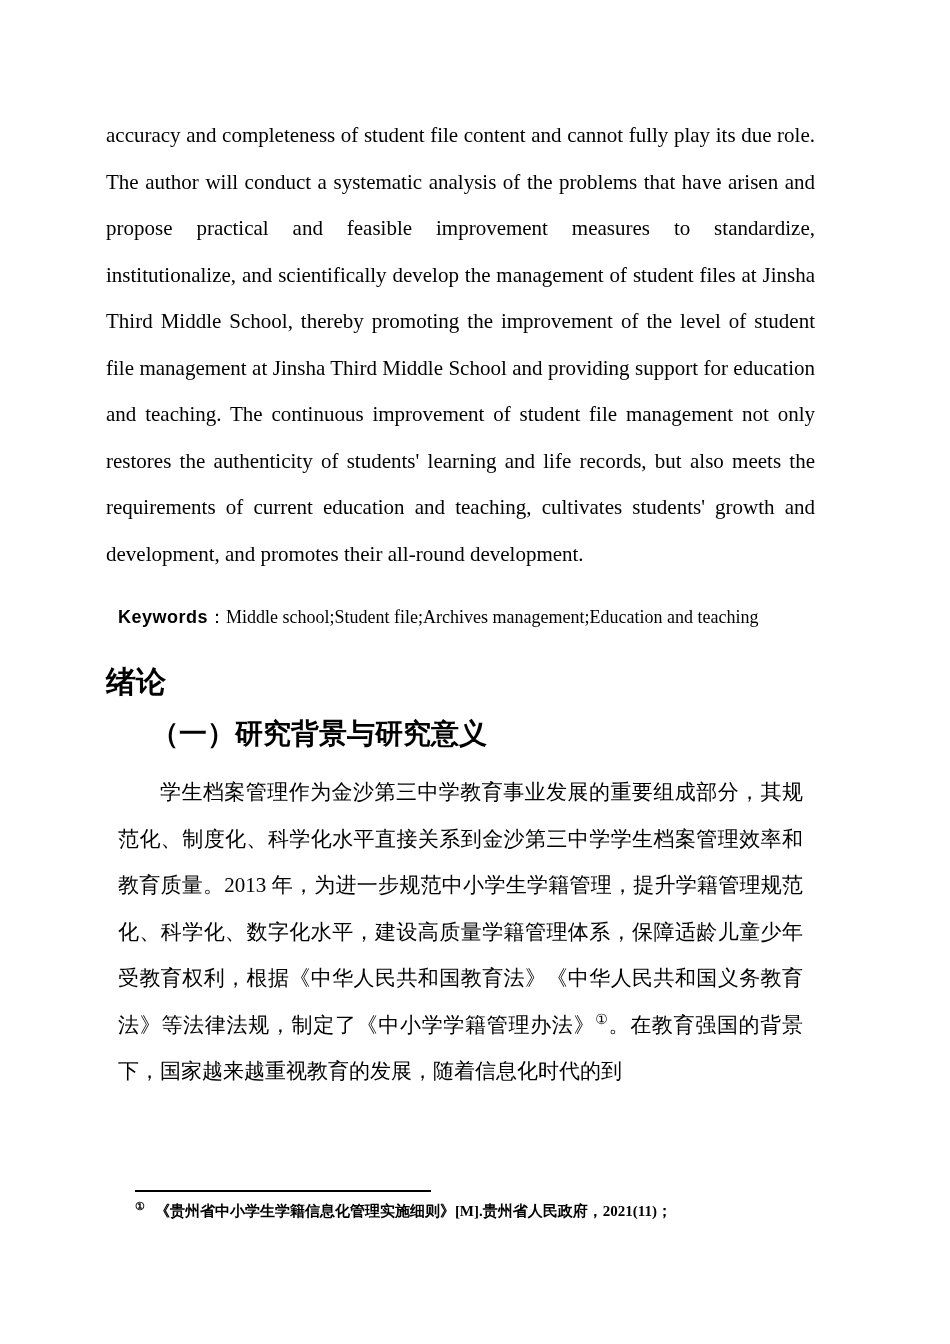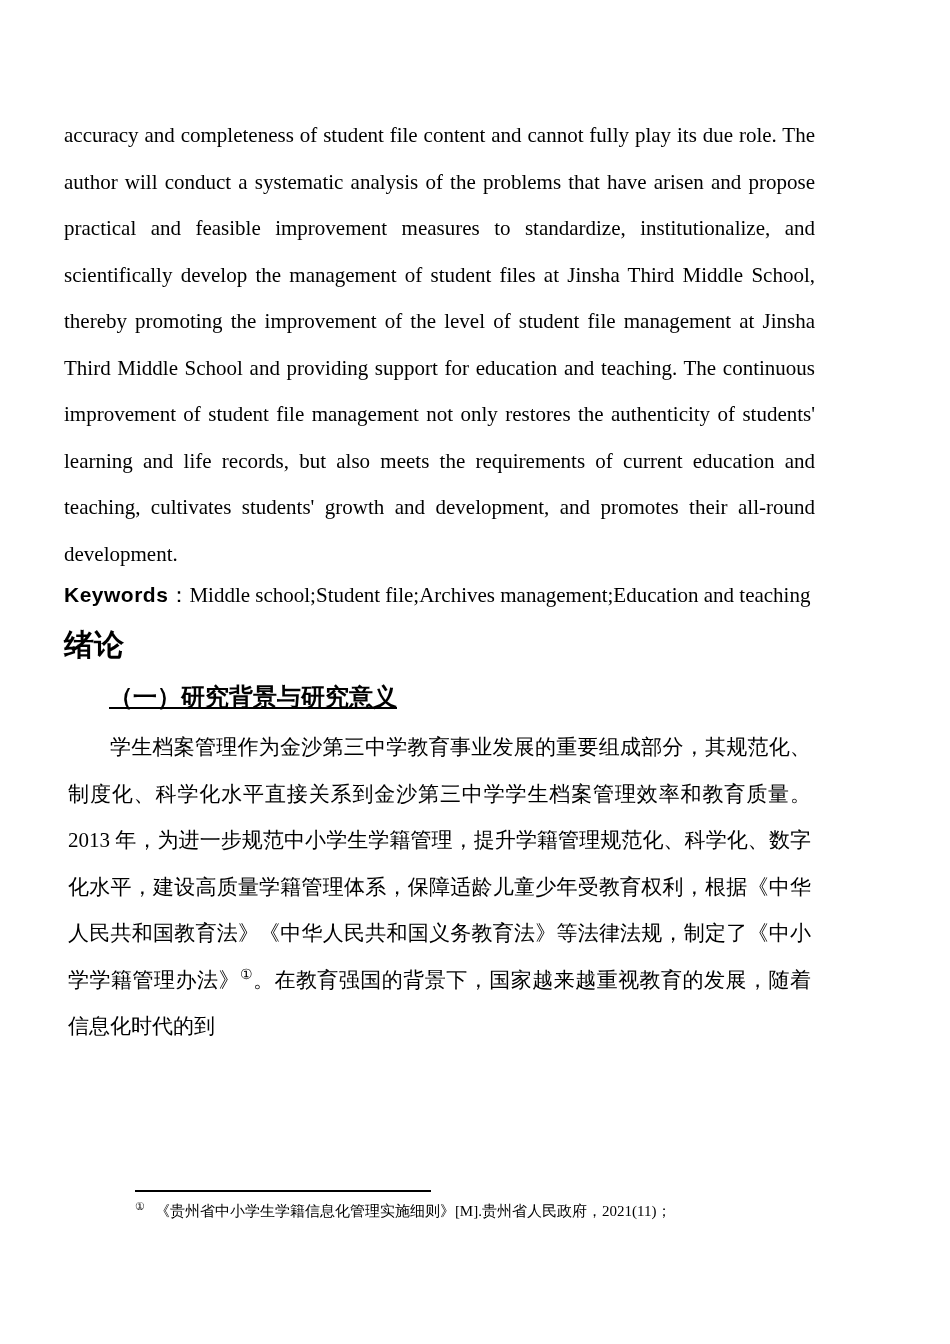--- a/index.html
+++ b/index.html
@@ -6,83 +6,83 @@
     margin: 0;
     padding: 0;
     background: #ffffff;
   }
   .page {
     position: relative;
     width: 950px;
     height: 1344px;
     background: #ffffff;
     box-sizing: border-box;
-    padding: 112px 135px 0 64px;
+    padding: 112px 135px 0 106px;
     overflow: hidden;
     color: #000000;
     font-family: "Liberation Serif", "DejaVu Serif", serif;
   }
   .en-para {
     margin: 0;
     font-size: 21px;
     line-height: 46.5px;
     text-align: justify;
     text-justify: inter-word;
   }
   .keywords-para {
-    margin: 0;
-    font-size: 21px;
-    line-height: 35px;
+    margin: 12px;
+    font-size: 18px;
+    line-height: 57px;
     text-align: justify;
   }
   .kw-label {
     font-family: "Liberation Sans", "DejaVu Sans", sans-serif;
     font-weight: 700;
     letter-spacing: 0.5px;
   }
   .h-chapter {
     margin: 8px 0 0 0;
     font-family: "Liberation Sans", "DejaVu Sans", sans-serif;
     font-weight: 700;
     font-size: 30px;
     line-height: 48px;
   }
   .h-section {
     margin: 4px 0 0 0;
     font-family: "Liberation Sans", "DejaVu Sans", sans-serif;
     font-weight: 700;
-    font-size: 24px;
+    font-size: 28px;
     line-height: 47px;
     text-indent: 45px;
-    text-decoration: underline;
   }
   .h-sub {
     margin: 2px 0 0 0;
     font-weight: 400;
     font-size: 20px;
     line-height: 47px;
     text-indent: 35px;
   }
   .zh-para {
-    margin: 4px;
+    margin: 12px;
     font-size: 21px;
     line-height: 46.5px;
     text-align: justify;
     text-indent: 42px;
   }
   .fn-ref {
     font-size: 14px;
     line-height: 0;
     vertical-align: super;
   }
   .footnote-area {
     position: absolute;
     left: 135px;
     right: 132px;
     top: 1190px;
+    font-weight: bold;
   }
   .footnote-rule {
     width: 296px;
     height: 0;
     border-top: 2px solid #000000;
     margin-bottom: 6px;
   }
   .footnote-para {
     margin: 0;
     font-size: 15px;

